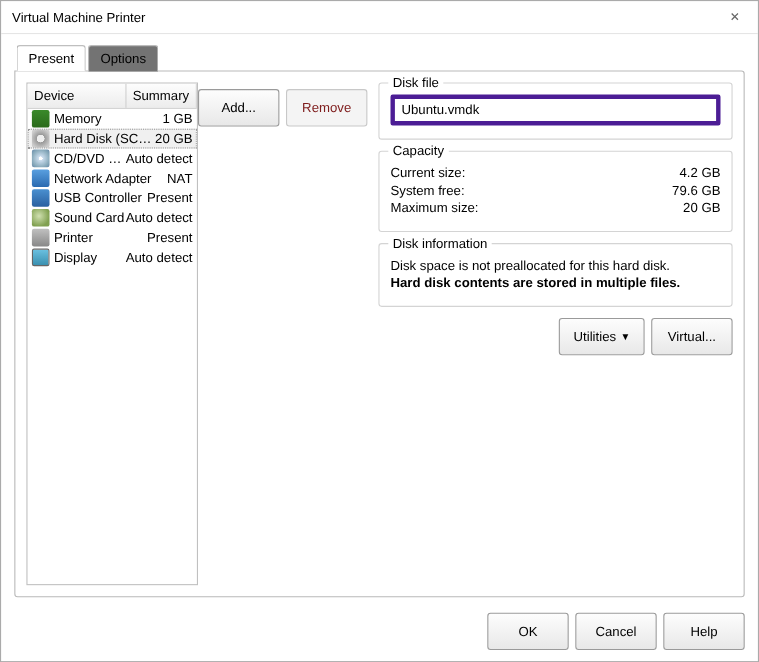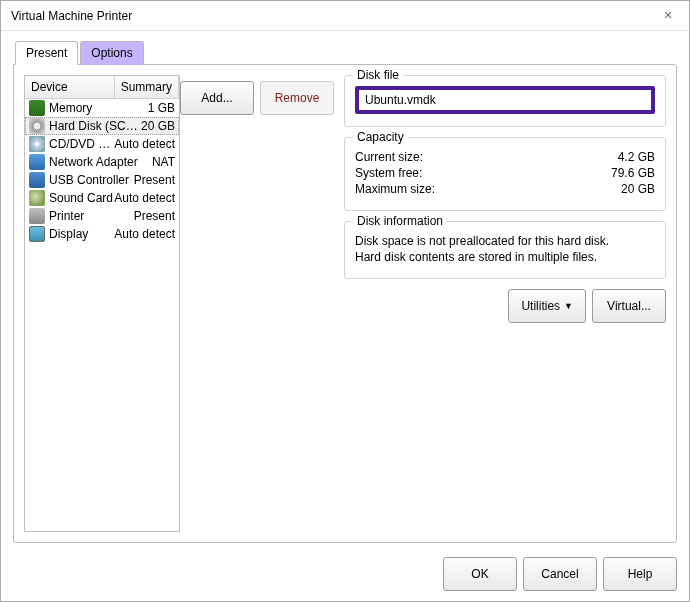--- a/index.html
+++ b/index.html
@@ -56,21 +56,21 @@
     display: flex;
     position: relative;
     z-index: 2;
     margin-bottom: -1px;
     padding-left: 2px;
   }
   .tab {
     padding: 4px 10px;
     border: 1px solid #b9b9b9;
     border-bottom: none;
-    background: #c4b5fd;
+    background: #737373;
     border-radius: 3px 3px 0 0;
     margin-right: 2px;
     cursor: default;
   }
   .tab.active {
     background: #fff;
     border-bottom: 1px solid #fff;
   }
 
   .panel {
@@ -319,21 +319,21 @@
           </div>
           <div class="kv">
             <div class="k">Maximum size:</div>
             <div class="v">20 GB</div>
           </div>
         </div>
 
         <div class="group">
           <div class="legend">Disk information</div>
           <div style="margin:2px 0;">Disk space is not preallocated for this hard disk.</div>
-          <div style="margin:2px 0;">Hard disk contents are stored in multiple files.</div>
+          <div style="margin:2px 0;font-weight:bold;">Hard disk contents are stored in multiple files.</div>
         </div>
 
         <div class="right-buttons">
           <button class="btn">
             <span>Utilities</span>
             <span class="caret">▼</span>
           </button>
           <button class="btn">Virtual...</button>
         </div>
 

